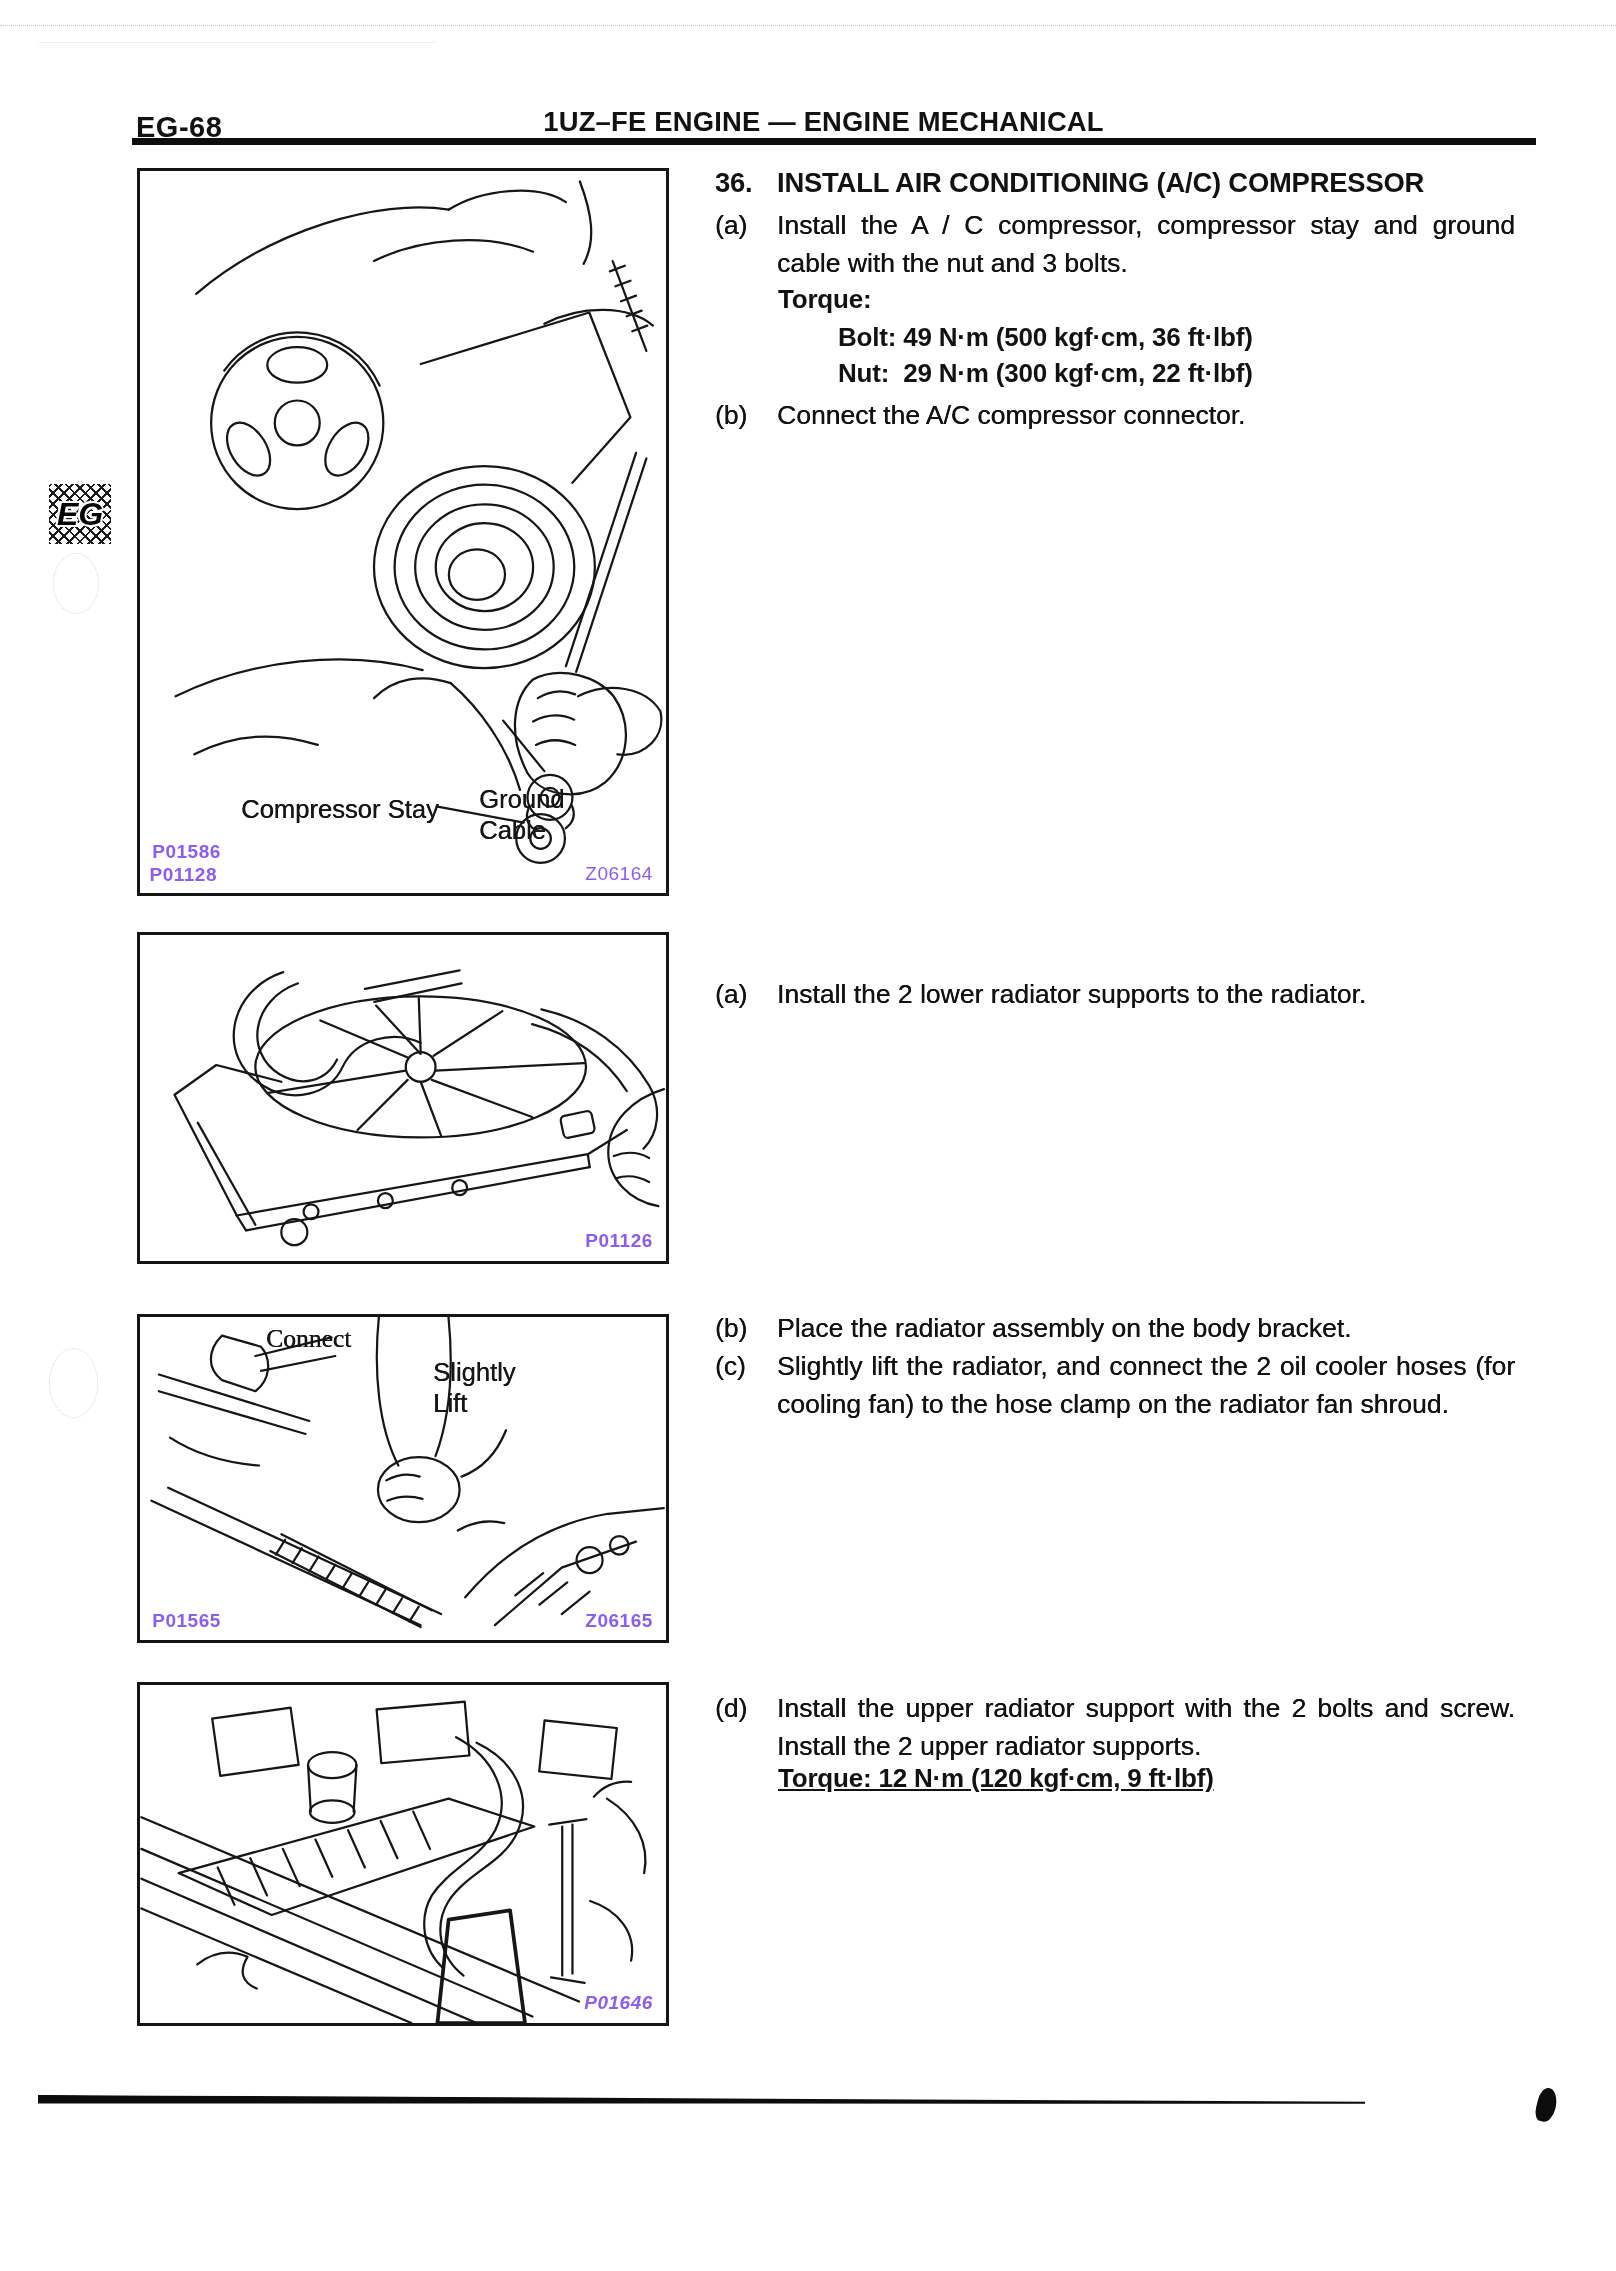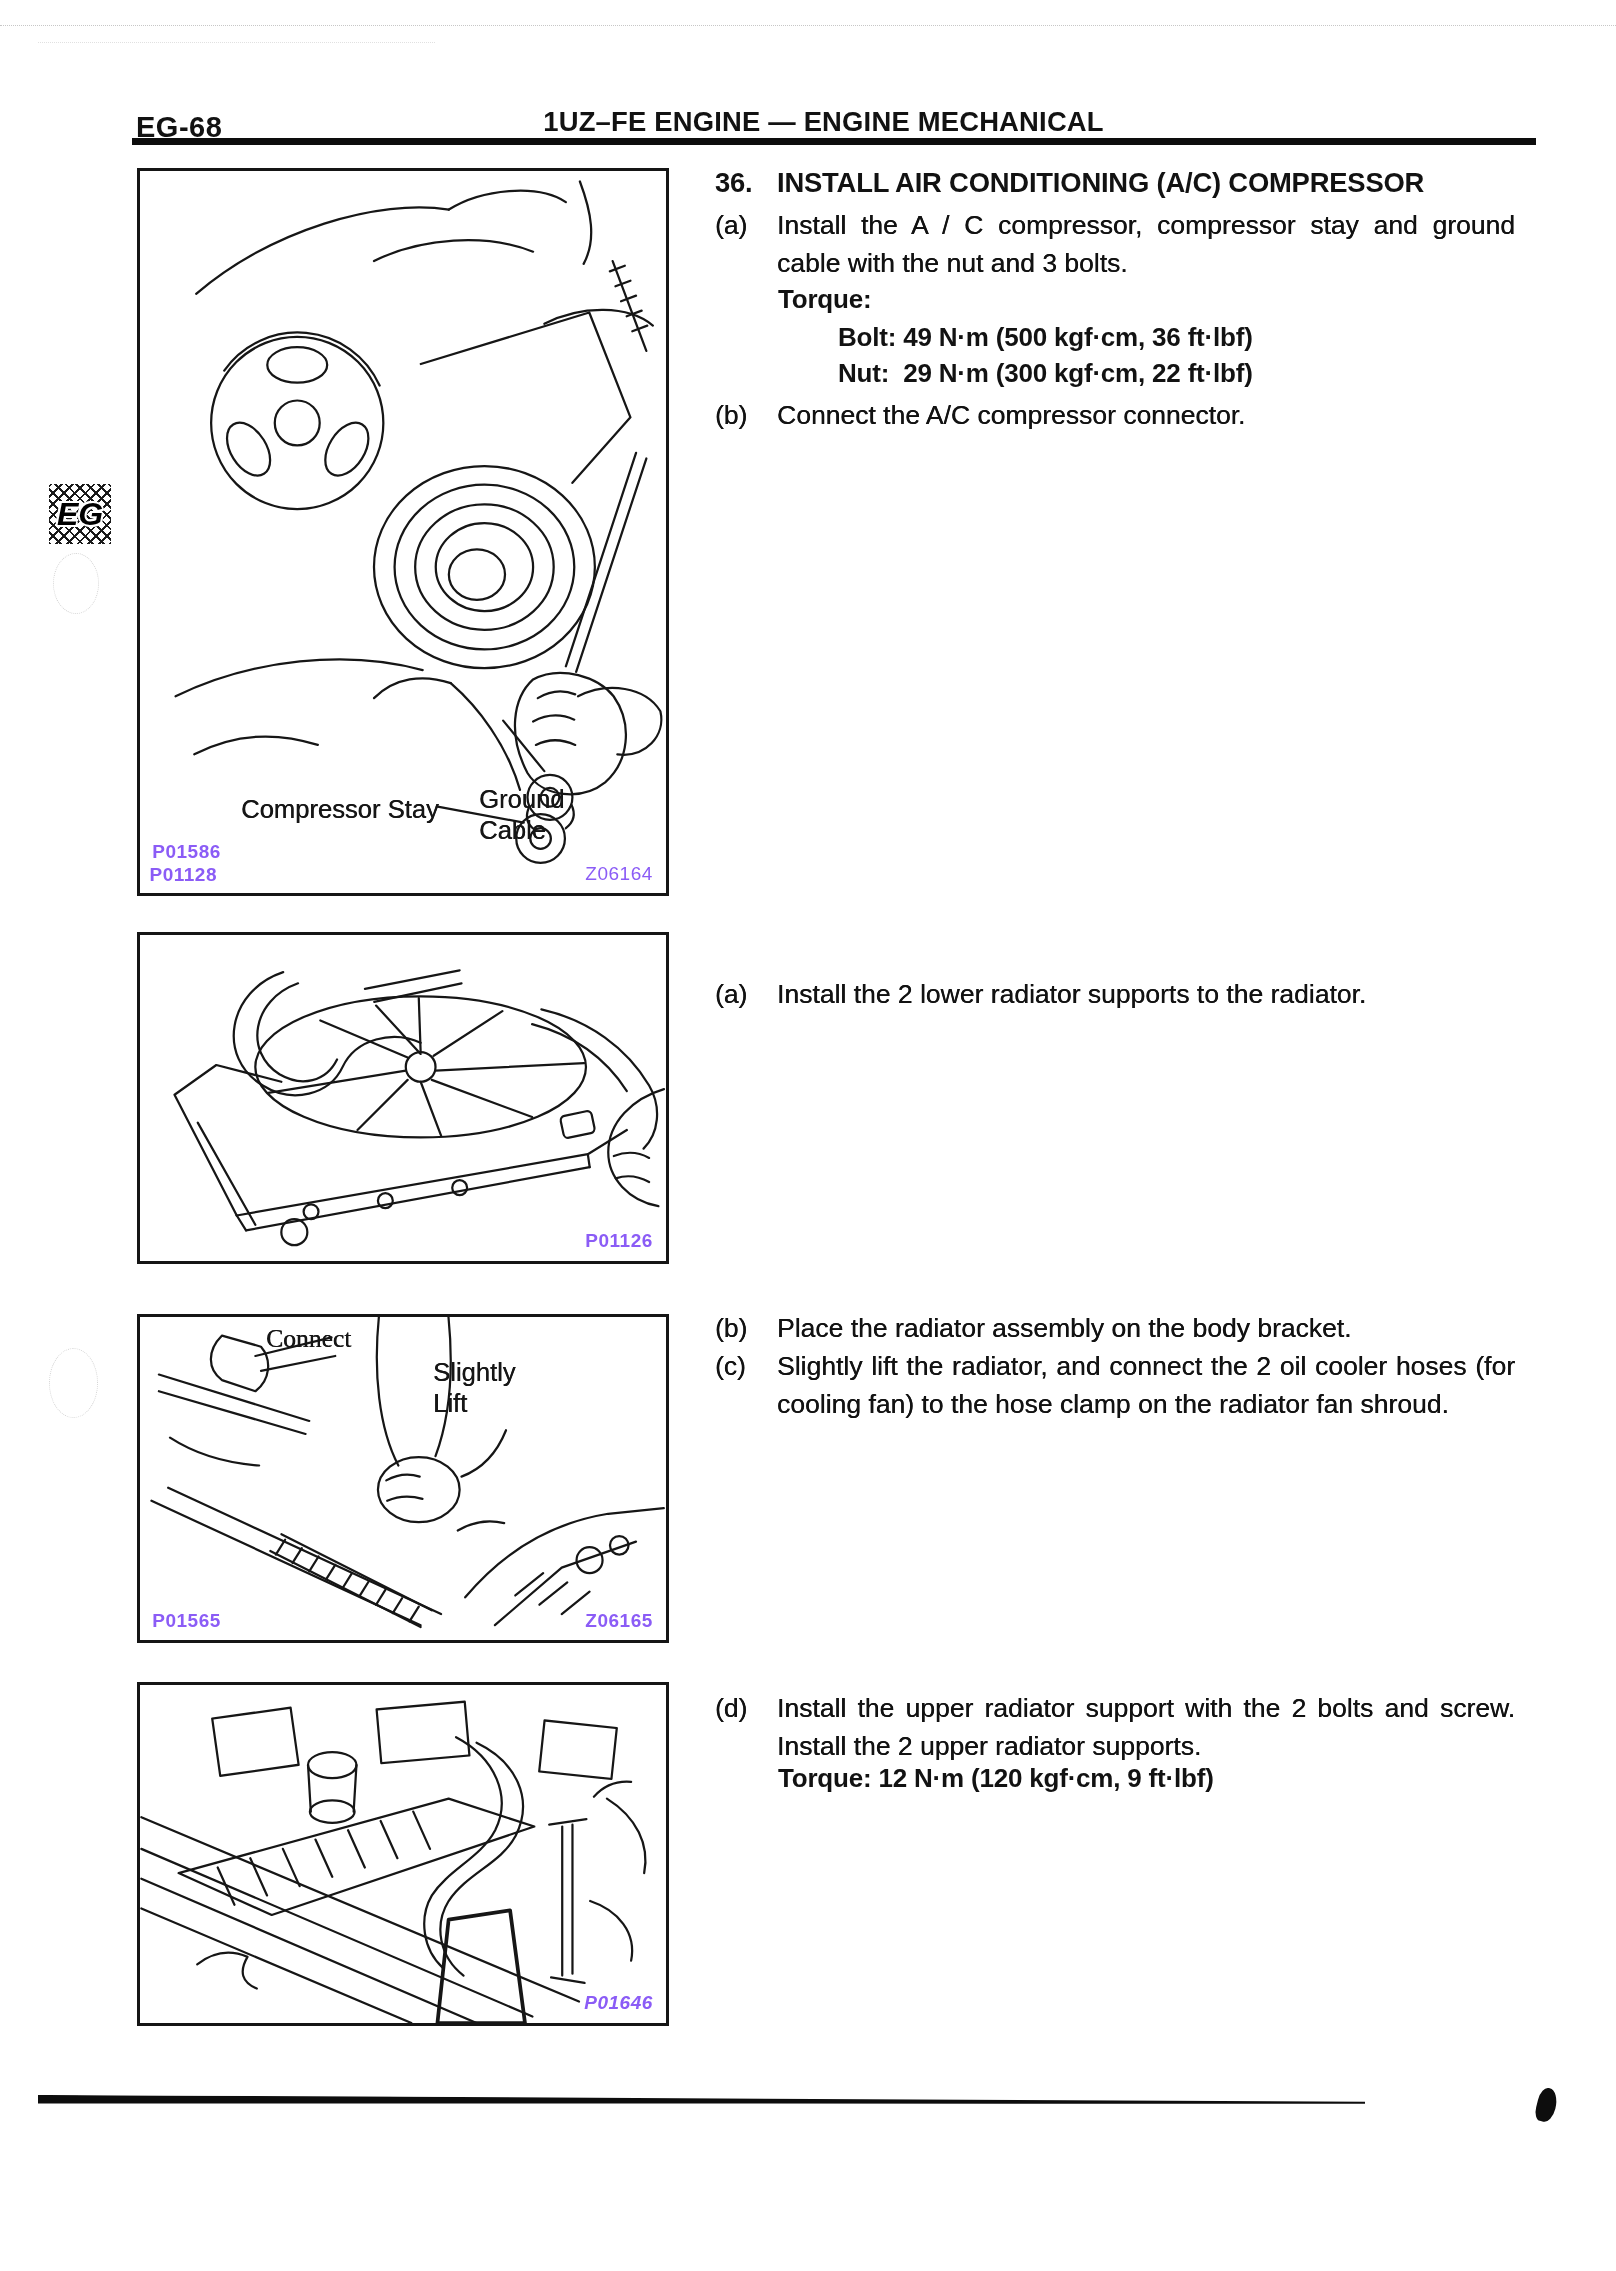--- a/index.html
+++ b/index.html
@@ -235,19 +235,19 @@
     <div class="step-text">Place the radiator assembly on the body bracket.</div>
   </div>
   <div class="step" style="top:1347px;">
     <span class="step-label">(c)</span>
     <div class="step-text">Slightly lift the radiator, and connect the 2 oil cooler hoses (for cooling fan) to the hose clamp on the radiator fan shroud.</div>
   </div>
   <div class="step" style="top:1689px;">
     <span class="step-label">(d)</span>
     <div class="step-text">Install the upper radiator support with the 2 bolts and screw. Install the 2 upper radiator supports.</div>
   </div>
-  <div class="tq" style="left:778px;top:1763px;">Torque: 12 N·m (120 kgf·cm, 9 ft·lbf)</div>
+  <div class="tq" style="left:778px;top:1763px;text-decoration:underline;">Torque: 12 N·m (120 kgf·cm, 9 ft·lbf)</div>
 
   <div class="footer-rule"></div>
   <div class="ink-blob"></div>
 
 </div>
 
 
 </body></html>

